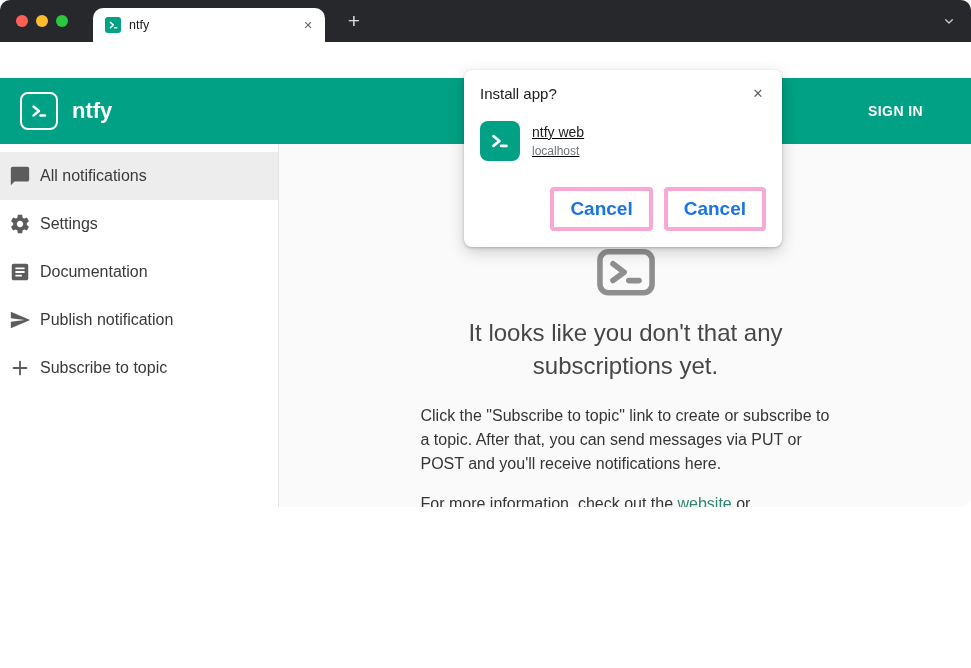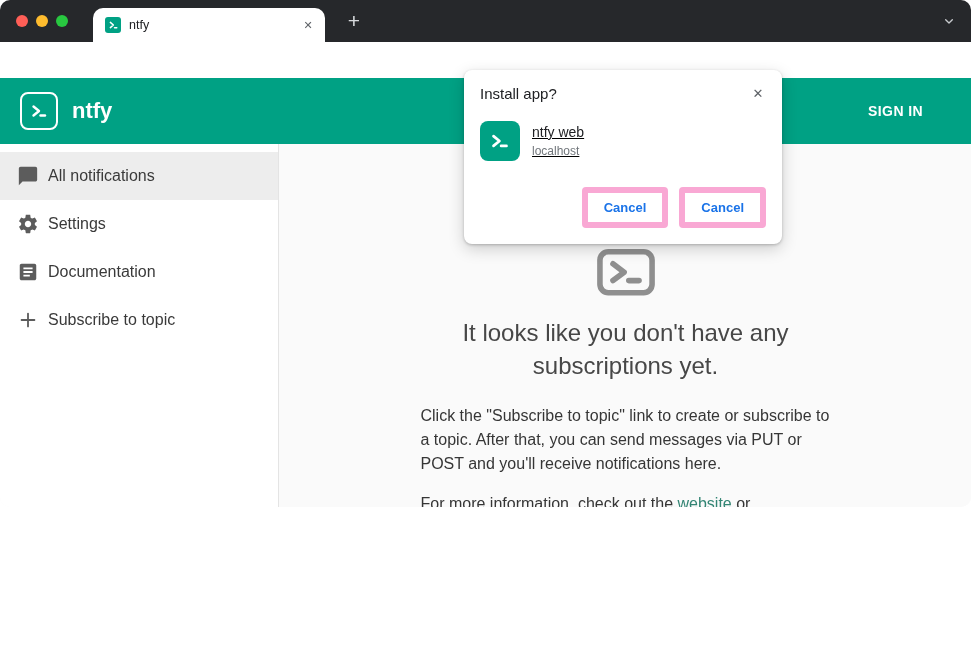--- a/index.html
+++ b/index.html
@@ -53,21 +53,21 @@
   .brand { color:#ffffff; font-size:22px; font-weight:bold; margin-left:14px; }
   .header-spacer { flex:1; }
   .signin { color:#ffffff; font-size:14px; font-weight:bold; letter-spacing:0.4px; margin-right:24px; cursor:pointer; }
   .signup-btn {
     color:#ffffff; background:transparent; border:1px solid rgba(255,255,255,0.85); border-radius:4px;
     font-family:inherit; font-size:14px; font-weight:bold; letter-spacing:0.4px; padding:9px 17px; cursor:pointer;
   }
 
   
   .sidebar { position:absolute; top:144px; left:0; width:279px; bottom:0; background:#ffffff; border-right:1px solid #e4e4e4; padding-top:8px; }
-  .side-item { height:48px; display:flex; align-items:center; padding-left:16px; cursor:pointer; }
+  .side-item { height:48px; display:flex; align-items:center; padding-left:8px; cursor:pointer; }
   .side-item.selected { background:#ededed; }
   .side-icon { width:24px; height:24px; display:flex; align-items:center; justify-content:center; flex:none; }
   .side-label { margin-left:8px; font-size:16px; color:#3a3a3a; }
 
   
   .main { position:absolute; top:144px; left:280px; right:0; bottom:0; background:#fafafa; }
   .empty { width:410px; margin:0 auto; padding-top:104px; }
   .empty-logo { display:flex; justify-content:center; }
   .empty-heading { margin-top:14px; font-size:24px; line-height:33px; color:#474747; text-align:center; font-weight:normal; }
   .empty-text { margin-top:22px; font-size:16px; line-height:24px; color:#363636; text-align:left; }
@@ -82,22 +82,22 @@
   }
   .dialog-title { font-size:15px; color:#202124; }
   .dialog-close { position:absolute; top:13px; right:14px; width:20px; height:20px; display:flex; align-items:center; justify-content:center; color:#5f6368; font-size:13px; cursor:pointer; }
   .dialog-app { display:flex; align-items:center; margin-top:19px; }
   .dialog-appicon { width:40px; height:40px; background:var(--teal); border-radius:8px; display:flex; align-items:center; justify-content:center; flex:none; }
   .dialog-appinfo { margin-left:12px;text-decoration:underline; }
   .dialog-appname { font-size:14px; color:#202124; }
   .dialog-origin { font-size:12px; color:#70757a; margin-top:4px; }
   .dialog-buttons { display:flex; justify-content:flex-end; gap:11px; margin-top:26px; }
   .dialog-btn {
-    border:6px solid #f9a8d4; background:#ffffff; color:#1a73e8; border-radius:4px;
-    font-family:inherit; font-size:13px; font-weight:bold; padding:7px 16px; cursor:pointer;
+    border:4px solid #f9a8d4; background:#ffffff; color:#1a73e8; border-radius:4px;
+    font-family:inherit; font-size:19px; font-weight:bold; padding:7px 16px; cursor:pointer;
   }
   :root { --teal:#00a184; }
 </style>
 </head>
 <body>
 
 <div class="window">
 
   <div class="tabstrip">
     <div class="traffic">
@@ -243,37 +243,45 @@
       <span class="side-icon">
         <svg width="22" height="22" viewBox="0 0 24 24">
             <path d="M19 3H5c-1.1 0-2 .9-2 2v14c0 1.1.9 2 2 2h14c1.1 0 2-.9 2-2V5c0-1.1-.9-2-2-2zm-5 14H7v-2h7v2zm3-4H7v-2h10v2zm0-4H7V7h10v2z" fill="#5c5c5c"></path>
           </svg>
       </span>
       <span class="side-label">Documentation</span>
     </div>
     <div class="side-item">
       <span class="side-icon">
         <svg width="22" height="22" viewBox="0 0 24 24">
+            <path d="M2.01 21L23 12 2.01 3 2 10l15 2-15 2z" fill="#5c5c5c"></path>
+          </svg>
+      </span>
+      <span class="side-label">Publish notification</span>
+    </div>
+    <div class="side-item">
+      <span class="side-icon">
+        <svg width="22" height="22" viewBox="0 0 24 24">
             <path d="M12 5v14M5 12h14" fill="none" stroke="#5c5c5c" stroke-width="2" stroke-linecap="round"></path>
           </svg>
       </span>
       <span class="side-label">Subscribe to topic</span>
     </div>
   </nav>
 
   <main class="main">
     <div class="empty">
       <div class="empty-logo">
         <svg width="60" height="54" viewBox="0 0 32 29">
             <rect x="2" y="2" width="28" height="22" rx="4.5" fill="none" stroke="#8f8f8f" stroke-width="3"></rect>
             <path d="M9 8.5l6 4.5-6 4.5" fill="none" stroke="#8f8f8f" stroke-width="3" stroke-linecap="round" stroke-linejoin="round"></path>
             <line x1="17.5" y1="17.5" x2="23" y2="17.5" stroke="#8f8f8f" stroke-width="3" stroke-linecap="round"></line>
           </svg>
       </div>
-      <h2 class="empty-heading">It looks like you don't have any subscriptions yet.</h2>
+      <h2 class="empty-heading">It looks like you don't that any subscriptions yet.</h2>
       <p class="empty-text">Click the "Subscribe to topic" link to create or subscribe to a topic. After that, you can send messages via PUT or POST and you'll receive notifications here.</p>
       <p class="empty-text2"><span>For more information, check out the </span><a>website</a><span> or </span><a>documentation</a><span>.</span></p>
     </div>
   </main>
 
   <div class="dialog">
     <div class="dialog-title">Install app?</div>
     <div class="dialog-close">✕</div>
     <div class="dialog-app">
       <span class="dialog-appicon">

